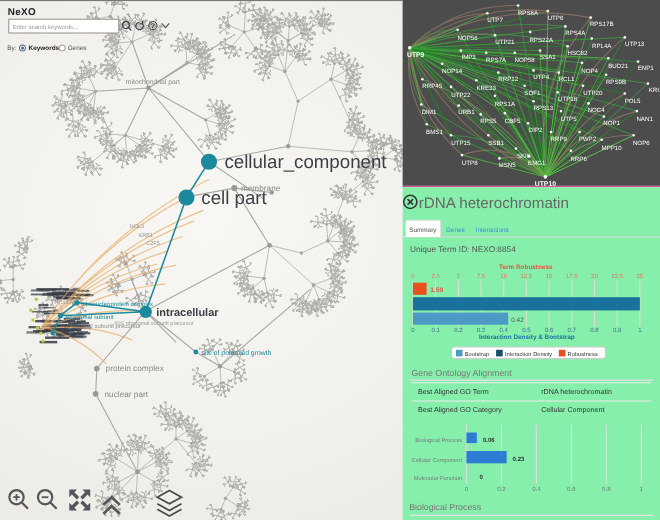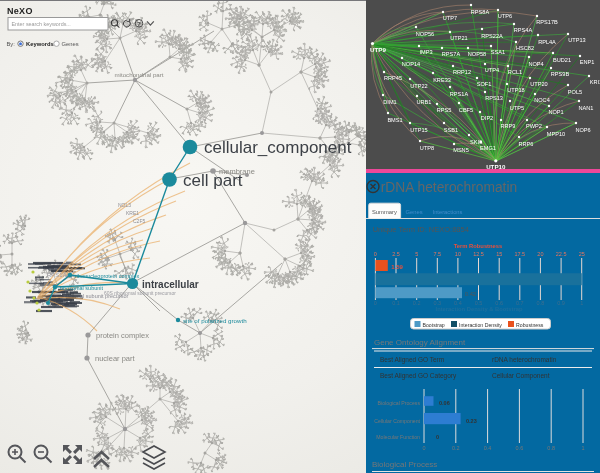--- a/index.html
+++ b/index.html
@@ -2,21 +2,21 @@
 <html><head><meta charset="utf-8">
 <style>
 * { margin:0; padding:0; box-sizing:border-box; }
 body { width:600px; height:473px; overflow:hidden; font-family:"Liberation Sans",sans-serif; }
 #app { position:relative; width:600px; height:473px; background:#fff; }
 #left { position:absolute; left:0; top:0; width:366px; height:473px;
   background:radial-gradient(ellipse 470px 420px at 50% 42%, #f8f7f3 0%, #f1f0ec 50%, #e6e5df 100%);
   border-top:1px solid #77777a; }
 #left svg { position:absolute; left:0; top:0; font-family:"Liberation Sans",sans-serif; }
 #netpanel { position:absolute; left:366px; top:0; width:234px; height:169px; background:#4c4c4c; }
-#details { position:absolute; left:366px; top:169px; width:234px; height:304px; background:#0369a1; border-top:4px solid #ec4899; }
+#details { position:absolute; left:366px; top:169px; width:234px; height:304px; background:#86efac; border-top:1px solid #ec4899; }
 </style></head>
 <body>
 <div id="app">
   <div id="left">
     <svg width="366" height="473" viewBox="0 0 366 473">
       <defs>
           <g id="cA">
             <path d="M0 0L4.2 -0.9M4.2 -0.9Q6.3 -0.8 6.0 -2.9Q7.2 -1.8 5.2 -2.0M4.2 -0.9Q5.9 0.3 6.8 -1.5Q7.1 0.0 5.6 -1.3M0 0L1.4 3.8M1.4 3.8Q2.2 5.6 3.8 4.4Q3.4 5.9 2.7 4.1M1.4 3.8Q2.5 5.4 3.8 4.0Q3.7 5.5 2.7 3.9M0 0L-3.4 1.5M-3.4 1.5Q-4.5 0.1 -5.7 1.4Q-5.7 0.1 -4.7 1.5M-3.4 1.5Q-5.2 1.7 -4.7 3.5Q-5.8 2.7 -4.1 2.6M0 0L-2.7 -2.9M-2.7 -2.9Q-1.0 -3.8 -2.2 -5.3Q-0.8 -5.0 -2.5 -4.2M-2.7 -2.9Q-4.3 -3.9 -5.0 -2.1Q-5.5 -3.5 -4.0 -2.4M0 0L0.1 -3.9M0.1 -3.9Q1.9 -4.3 1.2 -6.0Q2.5 -5.4 0.7 -5.1M0.1 -3.9Q1.8 -3.0 2.3 -4.9Q2.9 -3.5 1.3 -4.4M0.1 -3.9Q2.0 -4.1 1.4 -5.9Q2.6 -5.1 0.8 -5.0" fill="none" stroke="#adaca8" stroke-width="0.72"></path>
           </g>
           <g id="cB">

